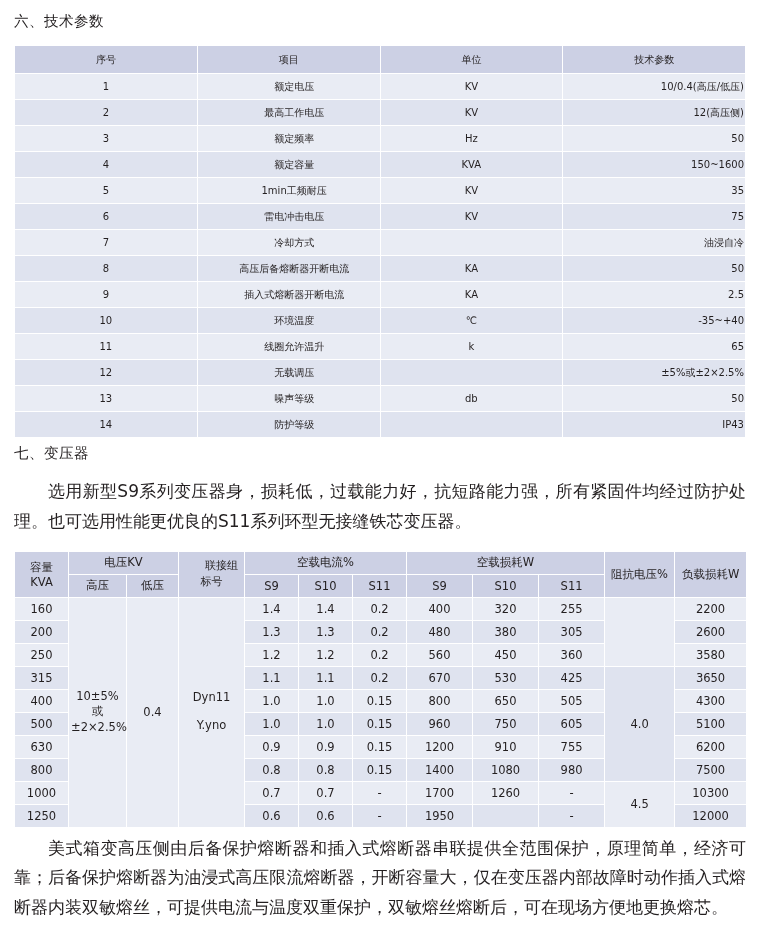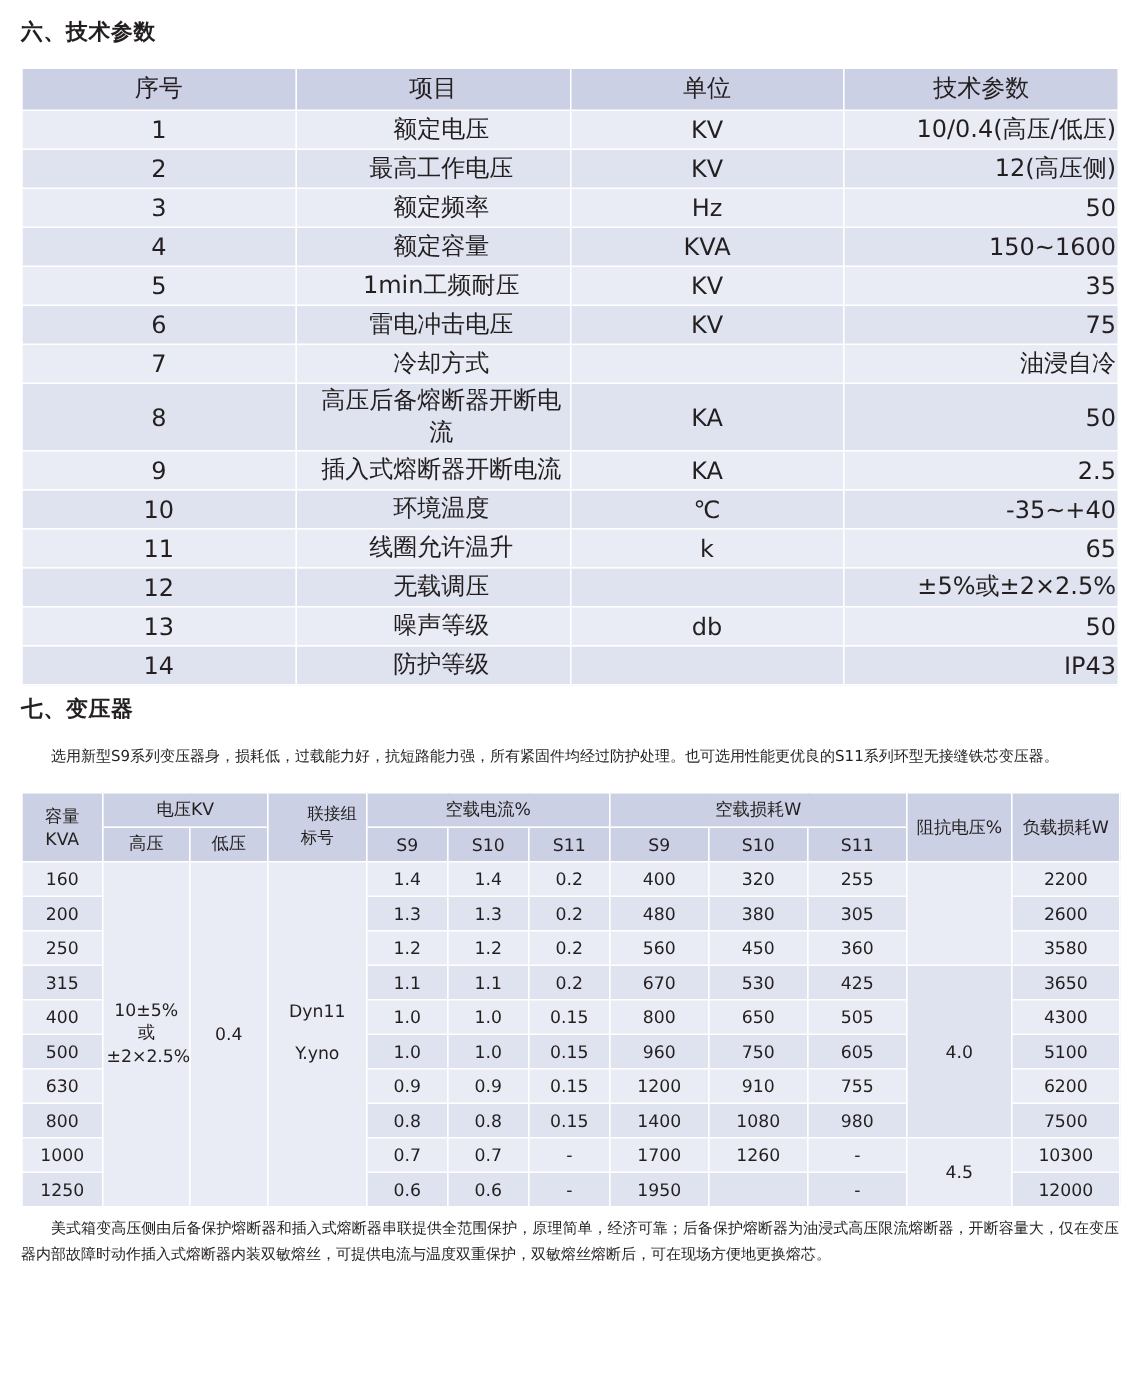--- a/index.html
+++ b/index.html
@@ -13,47 +13,47 @@
     color: #231f20;
     font-size: 12px;
   }
   .page {
     width: 760px;
     box-sizing: border-box;
     padding: 6px 14px 10px 14px;
   }
   h2.section-title {
     font-size: 14.5px;
-    font-weight: bold;
+    font-weight: normal;
     color: #231f20;
     margin: 6px 0 14px 0;
     letter-spacing: 0.5px;
   }
   h2.section-title.spaced {
   }
   p.para {
-    font-size: 10px;
+    font-size: 17px;
     line-height: 1.75;
     margin: 6px 0 14px 0;
     text-indent: 2em;
     color: #231f20;
     text-align: justify;
   }
 
   
   table.tech {
     border-collapse: collapse;
     width: 732px;
     margin: 0 0 4px 0;
     table-layout: fixed;
   }
   table.tech th, table.tech td {
     border: 1px solid #ffffff;
     height: 23px;
-    font-size: 16px;
+    font-size: 10px;
     font-weight: normal;
     color: #231f20;
   }
   table.tech thead th {
     background: #ccd0e4;
     text-align: center;
     font-weight: normal;
     height: 25px;
   }
   table.tech tbody td {

